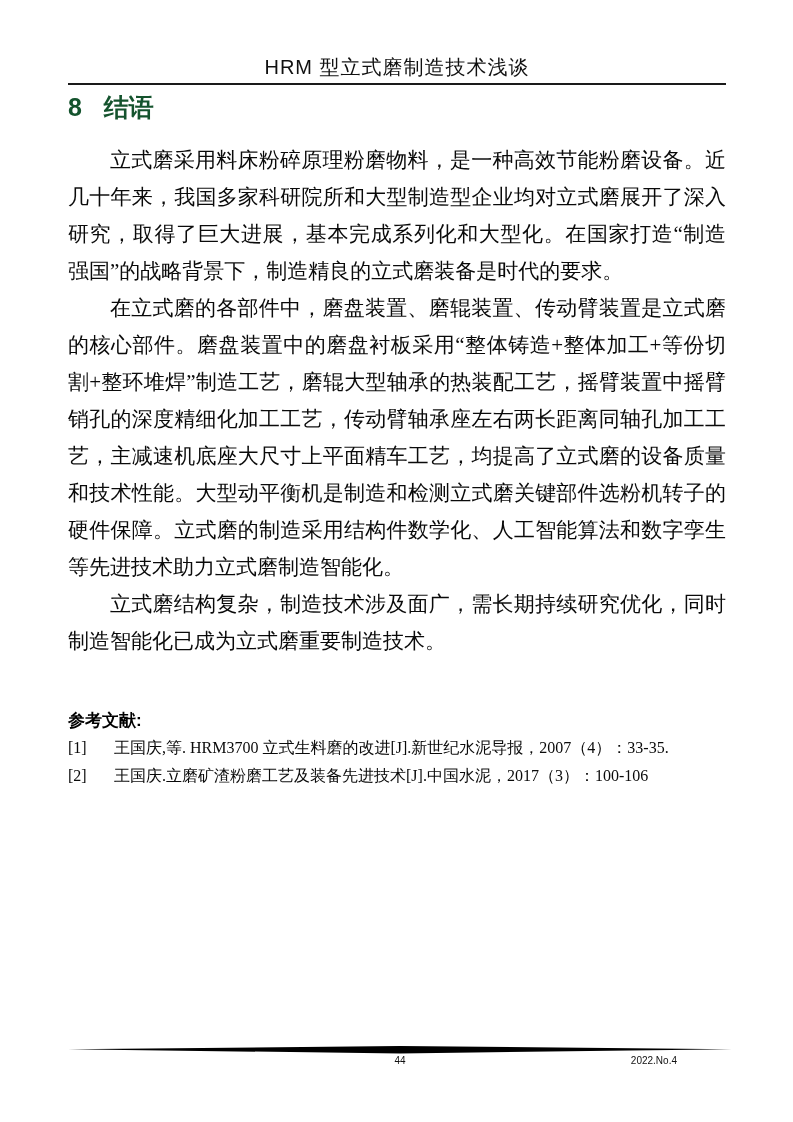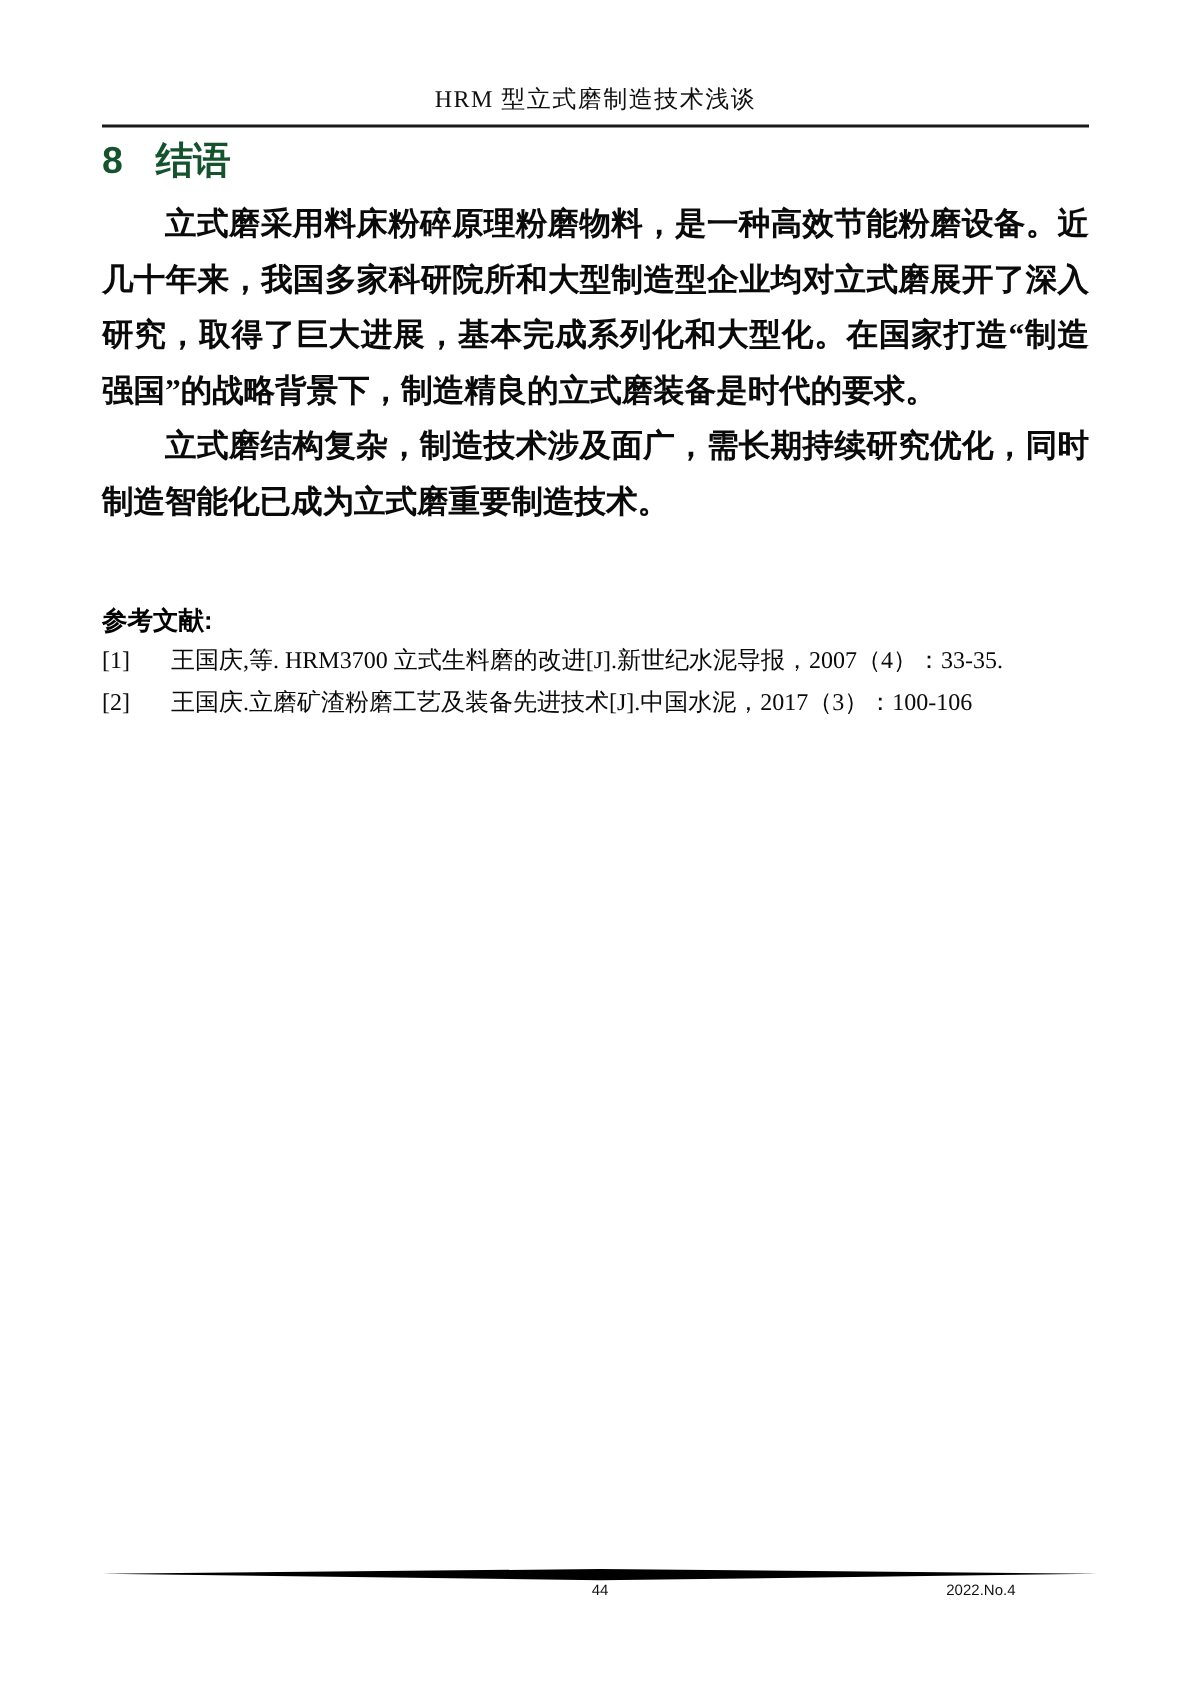--- a/index.html
+++ b/index.html
@@ -20,22 +20,22 @@
     position: absolute;
     left: 68px;
     top: 0;
     width: 658px;
   }
   .running-header {
     padding-top: 56px;
   }
   .header-title {
     text-align: center;
-    font-family: Liberation Serif, serif;
-    font-size: 16px;
+    font-family: Liberation Sans, sans-serif;
+    font-size: 20px;
     line-height: 22px;
     letter-spacing: 1px;
     color: #111111;
   }
   .header-rule {
     margin-top: 5px;
     border: 0;
     border-top: 2px solid #1a1a1a;
     height: 0;
   }
@@ -44,22 +44,21 @@
     font-family: "Liberation Sans", sans-serif;
     font-size: 25px;
     font-weight: bold;
     line-height: 30px;
     color: #14532d;
   }
   .section-heading .sec-title {
     margin-left: 15px;
   }
   .body-text {
-    margin-top: 9px;
-    font-weight: bold;
+    margin-top: 20px;
   }
   .body-text p {
     margin: 0;
     font-size: 21px;
     line-height: 37px;
     text-align: justify;
     text-indent: 2em;
     color: #0a0a0a;
   }
   .references {
@@ -127,20 +126,21 @@
       <div class="header-rule"></div>
     </div>
 
     <h1 class="section-heading">
       <span class="sec-number">8</span>
       <span class="sec-title">结语</span>
     </h1>
 
     <div class="body-text">
       <p>立式磨采用料床粉碎原理粉磨物料，是一种高效节能粉磨设备。近几十年来，我国多家科研院所和大型制造型企业均对立式磨展开了深入研究，取得了巨大进展，基本完成系列化和大型化。在国家打造“制造强国”的战略背景下，制造精良的立式磨装备是时代的要求。</p>
+      <p>在立式磨的各部件中，磨盘装置、磨辊装置、传动臂装置是立式磨的核心部件。磨盘装置中的磨盘衬板采用“整体铸造+整体加工+等份切割+整环堆焊”制造工艺，磨辊大型轴承的热装配工艺，摇臂装置中摇臂销孔的深度精细化加工工艺，传动臂轴承座左右两长距离同轴孔加工工艺，主减速机底座大尺寸上平面精车工艺，均提高了立式磨的设备质量和技术性能。大型动平衡机是制造和检测立式磨关键部件选粉机转子的硬件保障。立式磨的制造采用结构件数学化、人工智能算法和数字孪生等先进技术助力立式磨制造智能化。</p>
       <p>立式磨结构复杂，制造技术涉及面广，需长期持续研究优化，同时制造智能化已成为立式磨重要制造技术。</p>
     </div>
 
     <div class="references">
       <div class="refs-heading">参考文献:</div>
       <div class="ref-item">
         <span class="ref-label">[1]</span>
         <span class="ref-text">王国庆,等. HRM3700 立式生料磨的改进[J].新世纪水泥导报，2007（4）：33-35.</span>
       </div>
       <div class="ref-item">

